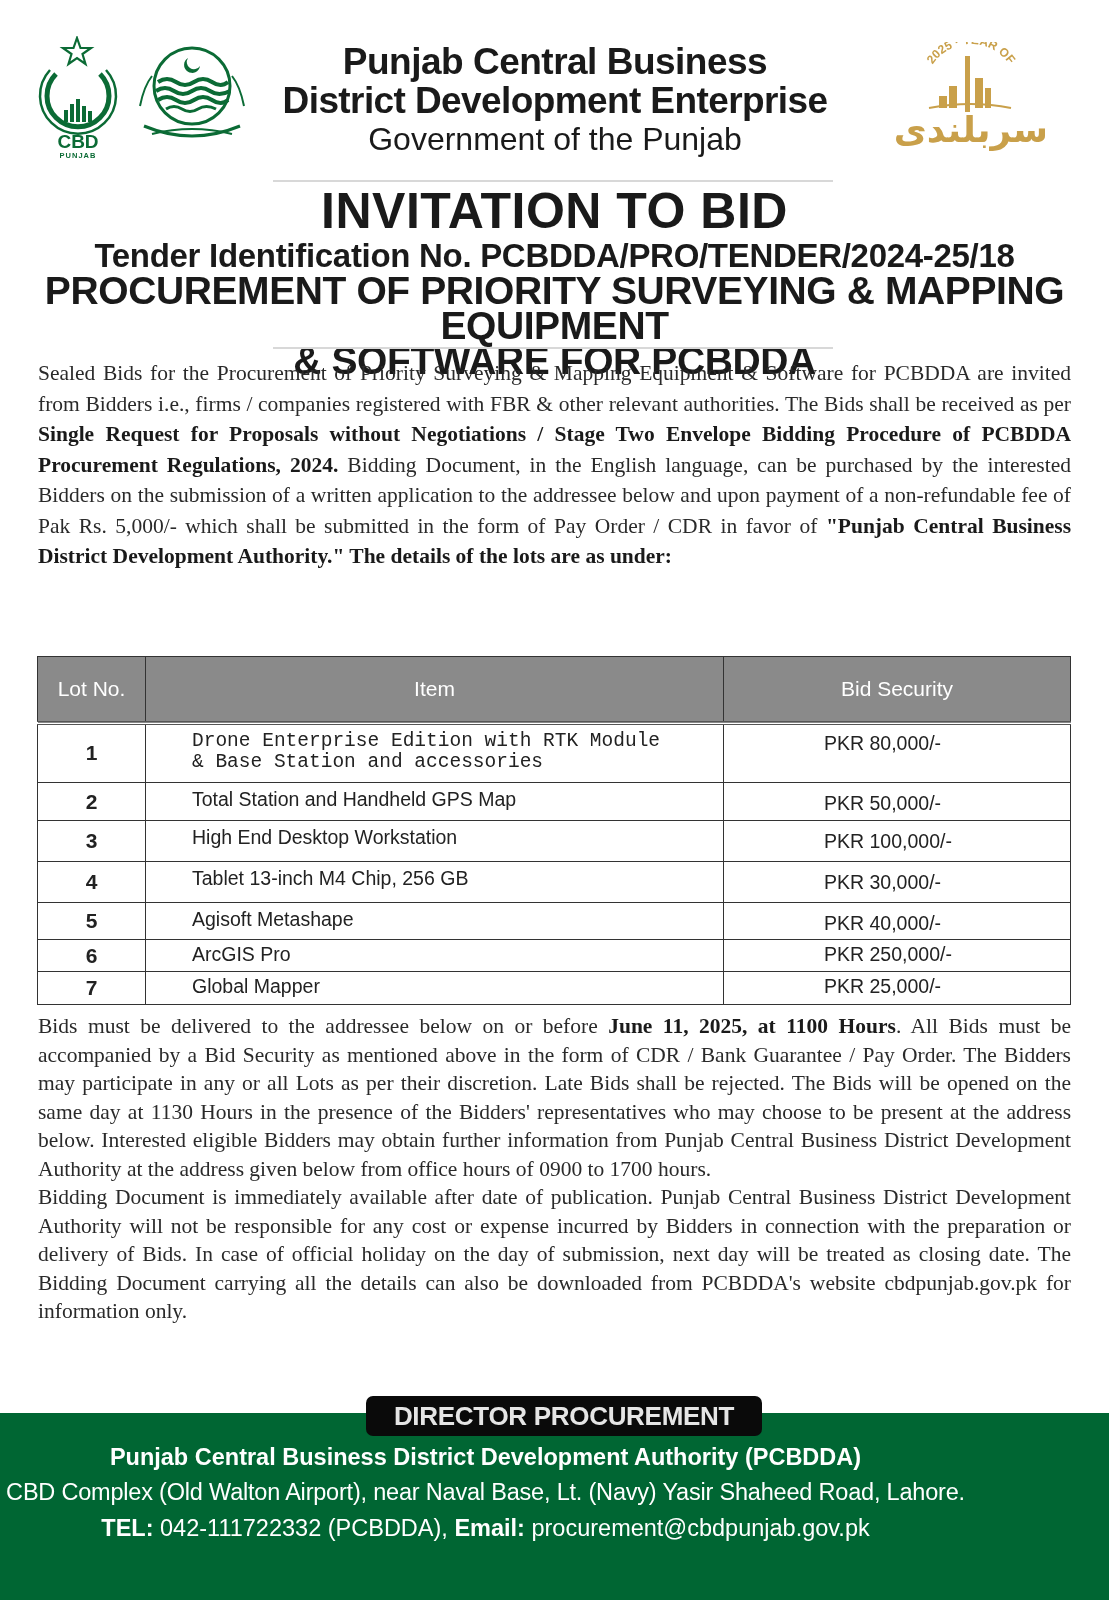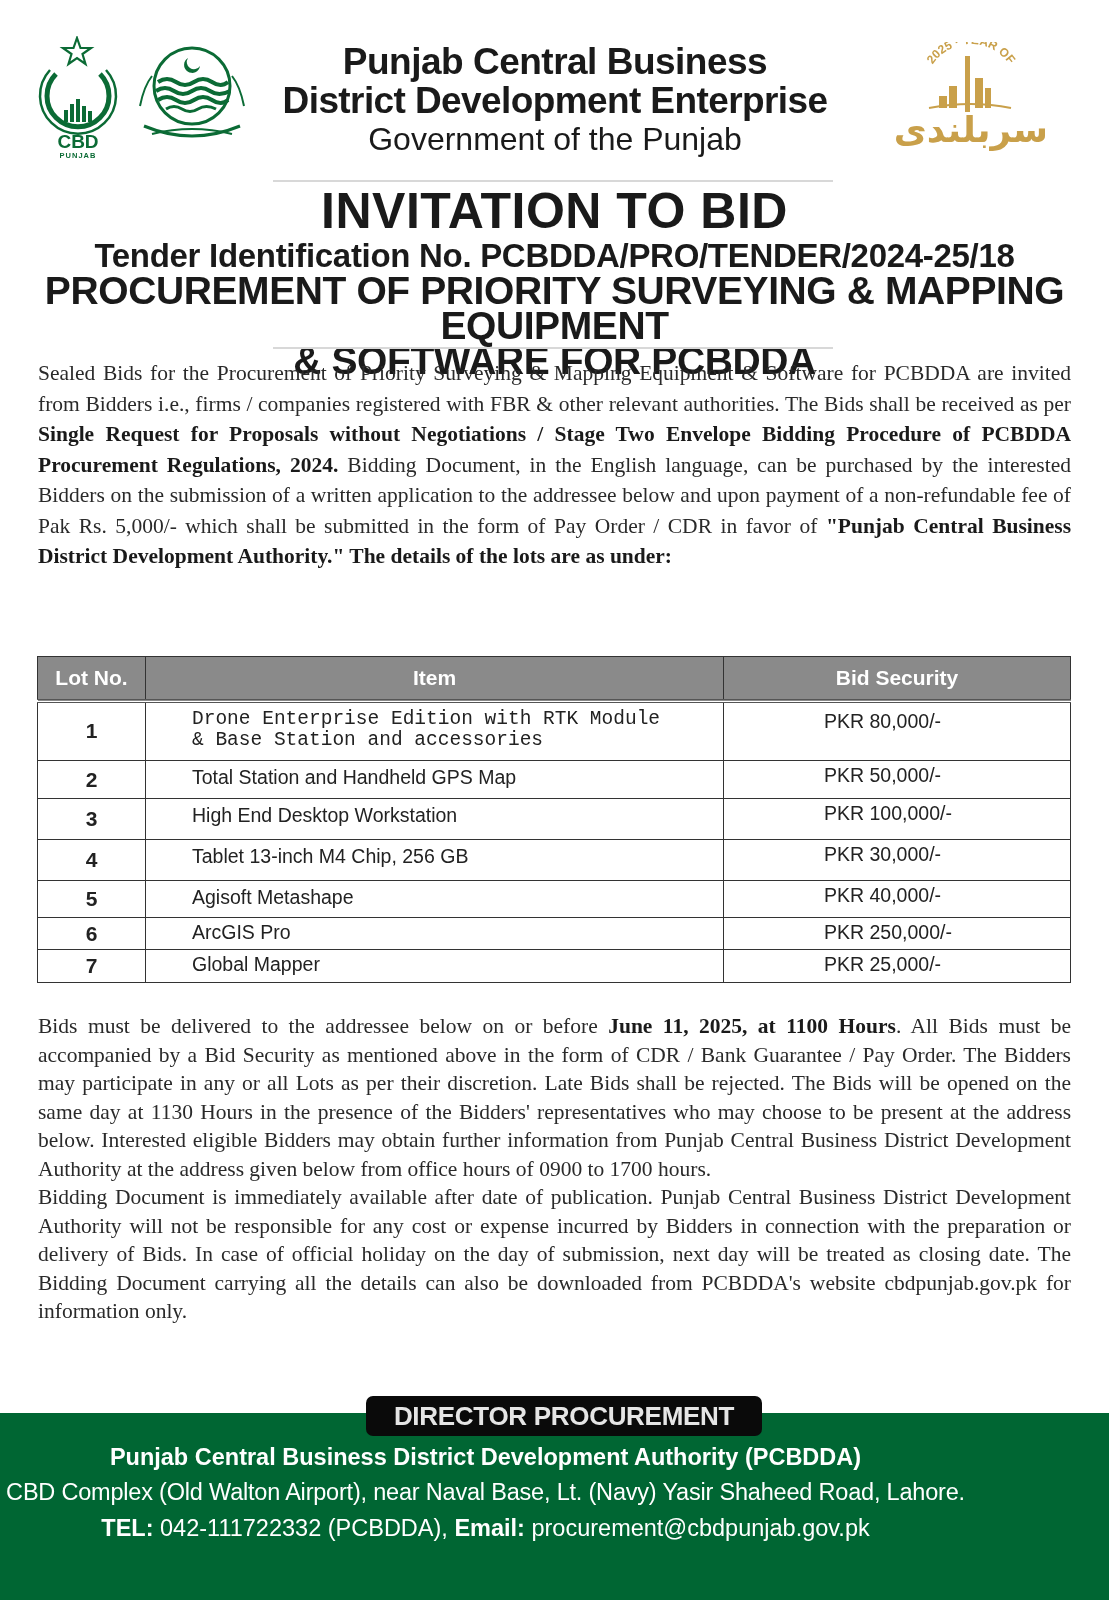--- a/index.html
+++ b/index.html
@@ -25,25 +25,25 @@
   .rule-bottom { position: absolute; left: 273px; top: 347px; width: 560px; height: 2px; background: #d8d8d8; }
 
   
   .para { position: absolute; left: 38px; width: 1033px; font-size: 21.5px; text-align: justify; color: #2a2a2a; font-family: Liberation Serif, serif; }
   .para1 { top: 358px; line-height: 30.5px; }
   .para2 { top: 1012px; line-height: 28.5px; }
   .para b { font-weight: 700; color: #1a1a1a; }
 
   
   .lots-table { position: absolute; left: 37px; top: 656px; width: 1034px; border-collapse: collapse; font-size: 19.5px; }
-  .lots-table th { background: #8a8a8a; color: #ffffff; font-weight: 700; font-size: 21px; height: 44px; border: 1.5px solid #333; border-bottom: 4px double #555; }
+  .lots-table th { background: #8a8a8a; color: #ffffff; font-weight: 400; font-size: 21px; height: 66px; border: 1.5px solid #333; border-bottom: 4px double #555; }
   .lots-table td { border: 1.5px solid #333; color: #222; vertical-align: top; }
   .lots-table td.lot { text-align: center; font-weight: 700; font-size: 21px; vertical-align: middle; width: 108px; }
   .lots-table td.item { padding-left: 46px; padding-top: 6px; line-height: 21px; width: 578px; }
-  .lots-table td.sec { padding-left: 100px; padding-top: 4px; line-height: 21px; }
+  .lots-table td.sec { padding-left: 100px; padding-top: 10px; line-height: 21px; }
   .lots-table tr.r1 td { height: 60px; }
   .lots-table tr.r2 td { height: 38px; }
   .lots-table tr.r3 td { height: 41px; }
   .lots-table tr.r4 td { height: 41px; }
   .lots-table tr.r5 td { height: 37px; }
   .lots-table tr.r6 td { height: 32px; }
   .lots-table tr.r7 td { height: 33px; }
   .lots-table tr.r6 td.item, .lots-table tr.r6 td.sec, .lots-table tr.r7 td.item, .lots-table tr.r7 td.sec { padding-top: 4px; }
 
   

